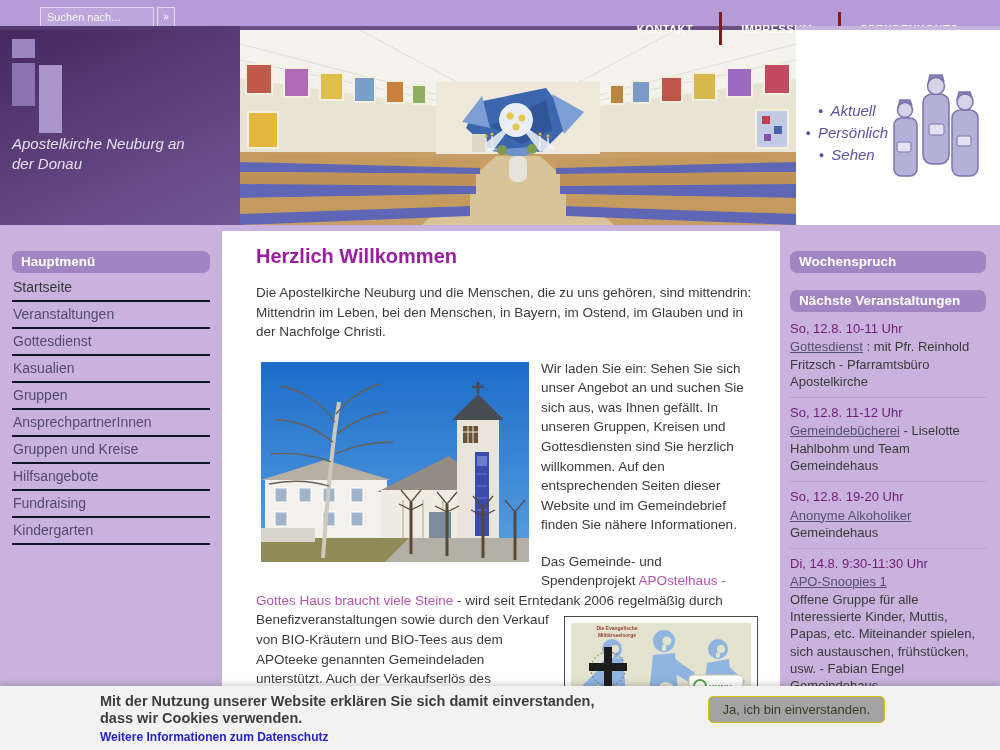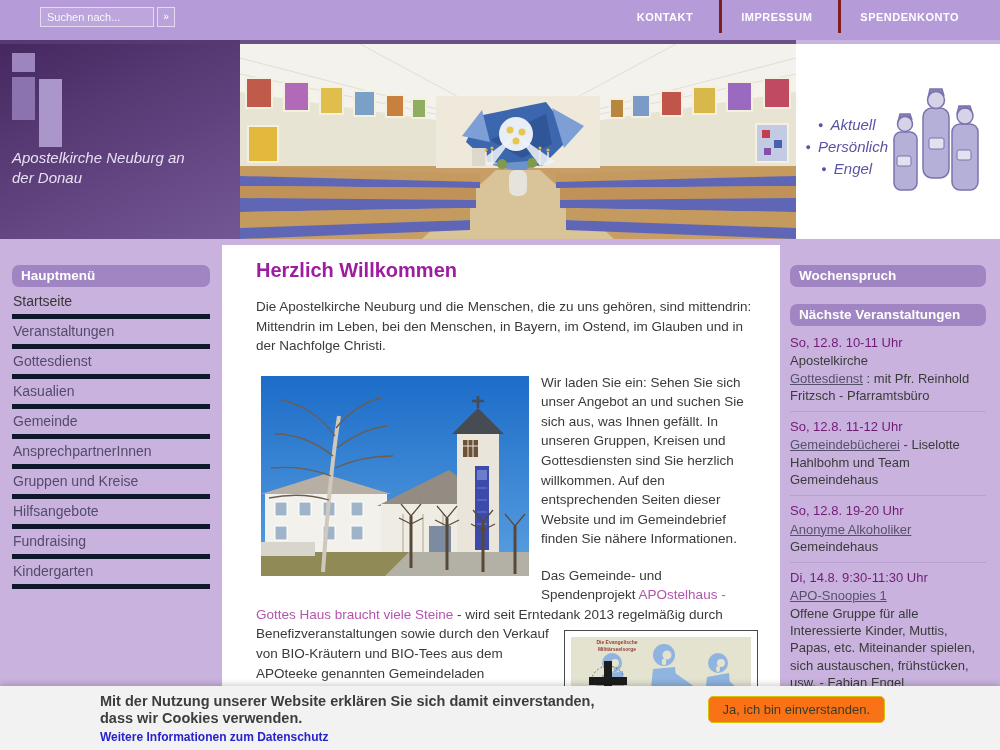--- a/index.html
+++ b/index.html
@@ -1,34 +1,34 @@
 <!DOCTYPE html>
 <html><head>
 <meta charset="utf-8">
 <style>
   html,body{margin:0;padding:0;}
   body{
     width:1000px;height:750px;position:relative;overflow:hidden;
     background:#c9b3de;font-family:"Liberation Sans",sans-serif;
   }
   
-  .topbar{height:40px;background:#b59cd8;position:relative;}
+  .topbar{height:26px;background:#b59cd8;position:relative;}
   .search{position:absolute;left:40px;top:7px;display:flex;}
   .search input{
     width:100px;height:18px;background:rgba(255,255,255,0.10);
     border:1px solid #e3daf1;color:#fff;font-size:11px;padding:0 6px;
     font-family:"Liberation Sans",sans-serif;outline:none;
   }
   .search input::placeholder{color:rgba(255,255,255,0.9);}
   .search button{
     width:18px;height:20px;margin-left:3px;background:rgba(255,255,255,0.08);
     border:1px solid #e3daf1;color:#fff;font-size:10px;line-height:1;
     cursor:pointer;padding:0;
   }
-  .top-links{position:absolute;right:22px;top:0;height:33px;display:flex;align-items:stretch;gap:7px;}
+  .top-links{position:absolute;right:22px;top:12px;height:33px;display:flex;align-items:stretch;gap:7px;}
   .top-link{
     display:flex;align-items:center;padding:0 19px;color:#fff;
     font-size:11px;font-weight:bold;letter-spacing:0.5px;cursor:pointer;text-decoration:none;
   }
   .top-link + .top-link{border-left:3px solid #7f1d1d;}
   
   .header{display:flex;height:199px;}
   .brand{
     width:240px;position:relative;box-sizing:border-box;
     background:linear-gradient(155deg,#46285f 0%,#5b3d78 45%,#735795 100%);
@@ -47,21 +47,21 @@
   
   .page{position:relative;height:517px;}
   .bar{
     background:#a185c2;color:#fff;font-weight:bold;font-size:13.5px;
     padding:3px 9px 4px;border-radius:7px;
   }
   .col-left{position:absolute;left:12px;top:26px;width:198px;}
   .menu{margin-top:2px;}
   .menu-item{
     font-size:14px;color:#544a6b;padding:4px 1px 5px;
-    border-bottom:5px solid #0f172a;cursor:pointer;
+    border-bottom:2px solid #0f172a;cursor:pointer;
   }
   .menu-item.active{color:#363636;}
   .col-main{
     position:absolute;left:222px;top:6px;width:558px;height:511px;
     box-sizing:border-box;background:#fff;padding:14px 22px 0 34px;
   }
   .col-main h1{color:#9c1d9f;font-size:20px;margin:0 0 15px;font-weight:bold;}
   .col-main p{font-size:13.5px;color:#3a3a3a;line-height:1.45;margin:0 0 17px;}
   .flow{font-size:13.5px;color:#3a3a3a;line-height:1.45;}
   .church-photo{float:left;margin:3px 12px 8px 5px;}
@@ -86,21 +86,21 @@
   .event-date{color:#701a75;margin-bottom:1px;}
   .event-link{color:#55506d;text-decoration:underline;cursor:pointer;}
   
   .cookie{
     position:absolute;left:0;right:0;top:686px;height:64px;background:#f3f2f3;
     box-shadow:0 -2px 6px rgba(0,0,0,0.18);z-index:20;
   }
   .cookie-msg{position:absolute;left:100px;top:7px;font-weight:bold;font-size:14.5px;color:#3d3d3d;line-height:17px;}
   .cookie-link{position:absolute;left:100px;top:44px;font-size:12px;font-weight:bold;color:#2823c8;cursor:pointer;text-decoration:none;}
   .cookie-btn{
-    position:absolute;right:115px;top:10px;background:#f97316;border:1px solid #d4c20b;
+    position:absolute;right:115px;top:10px;background:#a3a3a3;border:1px solid #d4c20b;
     border-radius:5px;padding:5px 14px;font-size:13px;color:#3b3b28;cursor:pointer;
     font-family:"Liberation Sans",sans-serif;
   }
 </style>
 </head>
 <body>
 
 <div class="topbar">
   <div class="search">
     <input type="text" placeholder="Suchen nach..." style="">
@@ -195,21 +195,21 @@
       <polygon points="556,154 320,156 320,164 556,168" fill="#5f66b5"></polygon>
       <polygon points="556,168 326,164 326,176 556,184" fill="#c59a5f"></polygon>
       <polygon points="556,184 326,176 326,186 556,195" fill="#5f66b5"></polygon>
     </svg>
   </div>
 
   <div class="badge">
     <div class="motto">
       <div><span class="bullet">●</span><span>Aktuell</span></div>
       <div><span class="bullet">●</span><span>Persönlich</span></div>
-      <div><span class="bullet">●</span><span>Engel</span></div>
+      <div><span class="bullet">●</span><span>Sehen</span></div>
     </div>
     <div class="figures">
       <svg width="95" height="110" viewBox="0 0 95 110">
         <g stroke="#7a74ae" stroke-width="1.5" fill="#b5b0d8">
           <rect x="5" y="46" width="23" height="58" rx="7"></rect>
           <circle cx="16" cy="38" r="7.5" fill="#d6d2e8"></circle>
           <path d="M9,36 a7.5,7.5 0 0 1 14,-2 l-2,-6 l-10,0 z" fill="#8f89c0"></path>
           <rect x="34" y="22" width="26" height="70" rx="9"></rect>
           <circle cx="47" cy="14" r="8.5" fill="#d6d2e8"></circle>
           <path d="M39,12 a8.5,8.5 0 0 1 16,-2 l-2,-7 l-12,0 z" fill="#8f89c0"></path>
@@ -227,21 +227,21 @@
 
 <div class="page">
 
   <div class="col-left">
     <div class="bar">Hauptmenü</div>
     <div class="menu">
       <div class="menu-item active">Startseite</div>
       <div class="menu-item">Veranstaltungen</div>
       <div class="menu-item">Gottesdienst</div>
       <div class="menu-item">Kasualien</div>
-      <div class="menu-item">Gemeinde</div>
+      <div class="menu-item">Gruppen</div>
       <div class="menu-item">AnsprechpartnerInnen</div>
       <div class="menu-item">Gruppen und Kreise</div>
       <div class="menu-item">Hilfsangebote</div>
       <div class="menu-item">Fundraising</div>
       <div class="menu-item">Kindergarten</div>
     </div>
   </div>
 
   <div class="col-main">
     <h1>Herzlich Willkommen</h1>
@@ -322,21 +322,21 @@
             <path d="M150,140 l-10,-12 M150,140 l10,-12 M150,148 l-12,-6 M150,148 l12,-6"></path>
             <path d="M186,142 l-10,-12 M186,142 l10,-12 M186,150 l-12,-6 M186,150 l12,-6"></path>
             <path d="M222,146 l-10,-12 M222,146 l10,-12 M222,154 l-12,-6 M222,154 l12,-6"></path>
             <path d="M254,150 l-10,-12 M254,150 l10,-12"></path>
           </g>
         </svg>
       </span>
 
       <p>Wir laden Sie ein: Sehen Sie sich unser Angebot an und suchen Sie sich aus, was Ihnen gefällt. In unseren Gruppen, Kreisen und Gottesdiensten sind Sie herzlich willkommen. Auf den entsprechenden Seiten dieser Website und im Gemeindebrief finden Sie nähere Informationen.</p>
 
-      <p class="project"><span>Das Gemeinde- und Spendenprojekt </span><a class="proj-link">APOstelhaus - Gottes Haus braucht viele Steine</a><span> - wird seit Erntedank 2013 </span><span class="poster-frame">
+      <p class="project"><span>Das Gemeinde- und Spendenprojekt </span><a class="proj-link">APOstelhaus - Gottes Haus braucht viele Steine</a><span> - wird seit Erntedank 2006 </span><span class="poster-frame">
           <svg width="180" height="156" viewBox="0 0 180 156">
             <rect width="180" height="156" fill="#e4e3d0"></rect>
 
             <g fill="#8fb4df">
               <polygon points="22,108 31,38 52,34 58,108"></polygon>
               <circle cx="41" cy="26" r="10"></circle>
               <polygon points="74,108 82,32 104,30 110,108"></polygon>
               <circle cx="93" cy="18" r="11"></circle>
               <polygon points="128,108 136,40 158,36 164,108"></polygon>
               <circle cx="147" cy="26" r="10"></circle>
@@ -374,22 +374,22 @@
   </div>
 
   <div class="col-right">
     <div class="bar">Wochenspruch</div>
     <div class="spacer17"></div>
     <div class="bar">Nächste Veranstaltungen</div>
 
     <div class="events">
       <div class="event">
         <div class="event-date">So, 12.8. 10-11 Uhr</div>
+        <div><a class="event-link">Gottesdienst</a><span> : mit Pfr. Reinhold Fritzsch - Pfarramtsbüro</span></div>
         <div>Apostelkirche</div>
-        <div><a class="event-link">Gottesdienst</a><span> : mit Pfr. Reinhold Fritzsch - Pfarramtsbüro</span></div>
       </div>
       <div class="event">
         <div class="event-date">So, 12.8. 11-12 Uhr</div>
         <div><a class="event-link">Gemeindebücherei</a><span> - Liselotte Hahlbohm und Team</span></div>
         <div>Gemeindehaus</div>
       </div>
       <div class="event">
         <div class="event-date">So, 12.8. 19-20 Uhr</div>
         <div><a class="event-link">Anonyme Alkoholiker</a></div>
         <div>Gemeindehaus</div>

